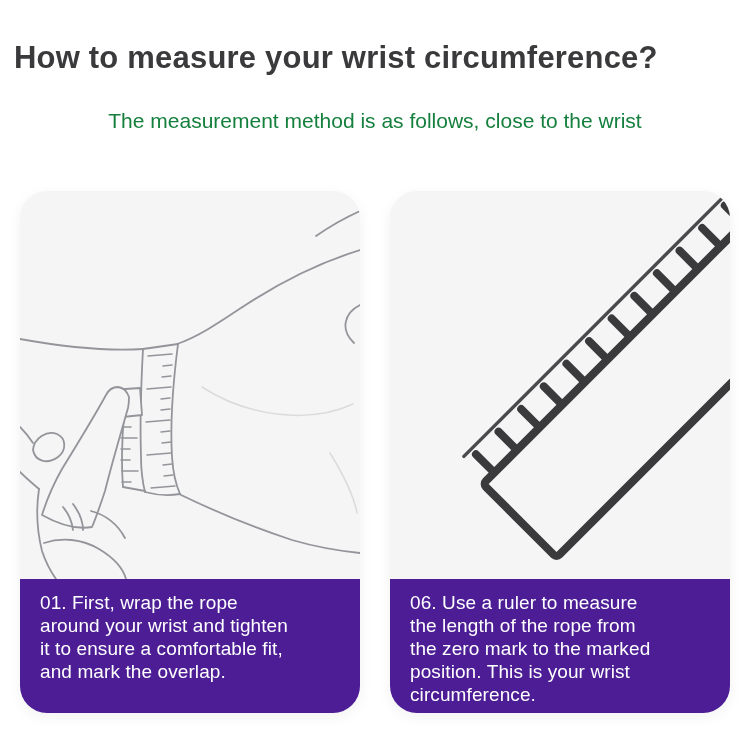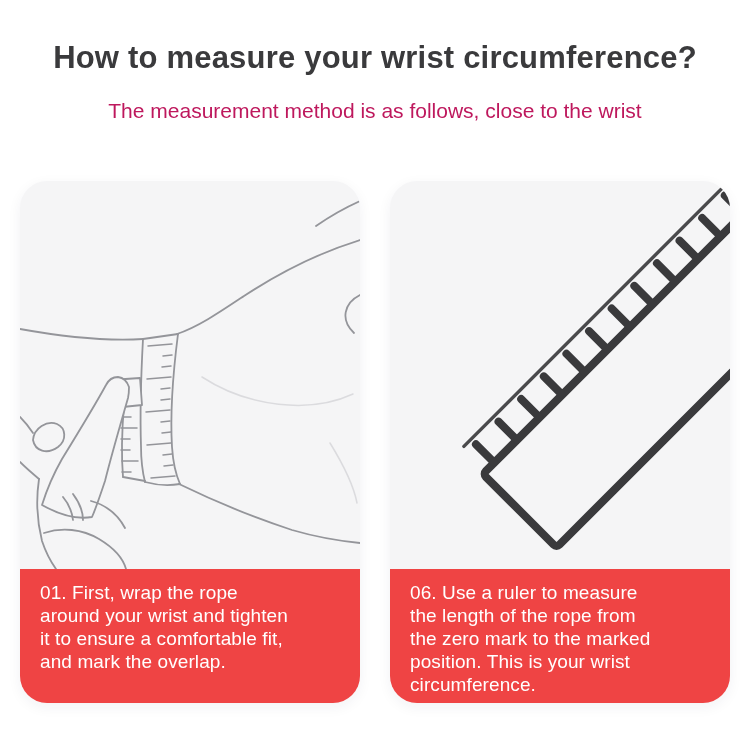--- a/index.html
+++ b/index.html
@@ -4,43 +4,43 @@
 <style>
   html,body { margin:0; padding:0; }
   body {
     width:750px; height:750px; background:#ffffff;
     font-family:"Liberation Sans", sans-serif;
     overflow:hidden;
   }
   .page { width:750px; height:750px; position:relative; }
 
   .title {
-    margin:40px 14px 0; text-align:center;
+    margin:40px 14px 0; text-align:left;
     font-size:31px; line-height:36px; font-weight:700;
     color:#3a3a3c; letter-spacing:0.2px;
   }
   .subtitle {
-    margin:22px 10px 0; text-align:center;
+    margin:32px 10px 0; text-align:center;
     font-size:21px; line-height:25px; font-weight:400;
-    color:#be185d;
+    color:#15803d;
   }
 
   .panels {
     display:flex; gap:30px; padding:0 20px; margin-top:58px;
   }
   .panel {
     width:340px; height:522px; background:#f5f5f6;
     border-radius:27px; overflow:hidden;
     display:flex; flex-direction:column;
     box-shadow:0 4px 14px rgba(40,40,60,0.06);
   }
   .illus { flex:1 1 auto; position:relative; }
   .illus svg { display:block; width:340px; height:388px; }
 
-  .caption { height:134px; background:#ef4444; flex:0 0 auto; }
+  .caption { height:134px; background:#4c1d95; flex:0 0 auto; }
   .caption p {
     margin:12px 16px 0 20px;
     font-size:19px; line-height:23px; color:#ffffff;
     white-space:pre-line; letter-spacing:0.1px;
   }
 
   .sk   { stroke:#94959a; stroke-width:1.8; fill:none; stroke-linecap:round; }
   .skf  { stroke:#94959a; stroke-width:1.8; fill:#f5f5f6; stroke-linecap:round; stroke-linejoin:round; }
   .faint{ stroke:#dbdbde; stroke-width:1.5; fill:none; stroke-linecap:round; }
   .tick { stroke:#94959a; stroke-width:1.5; fill:none; stroke-linecap:round; }

